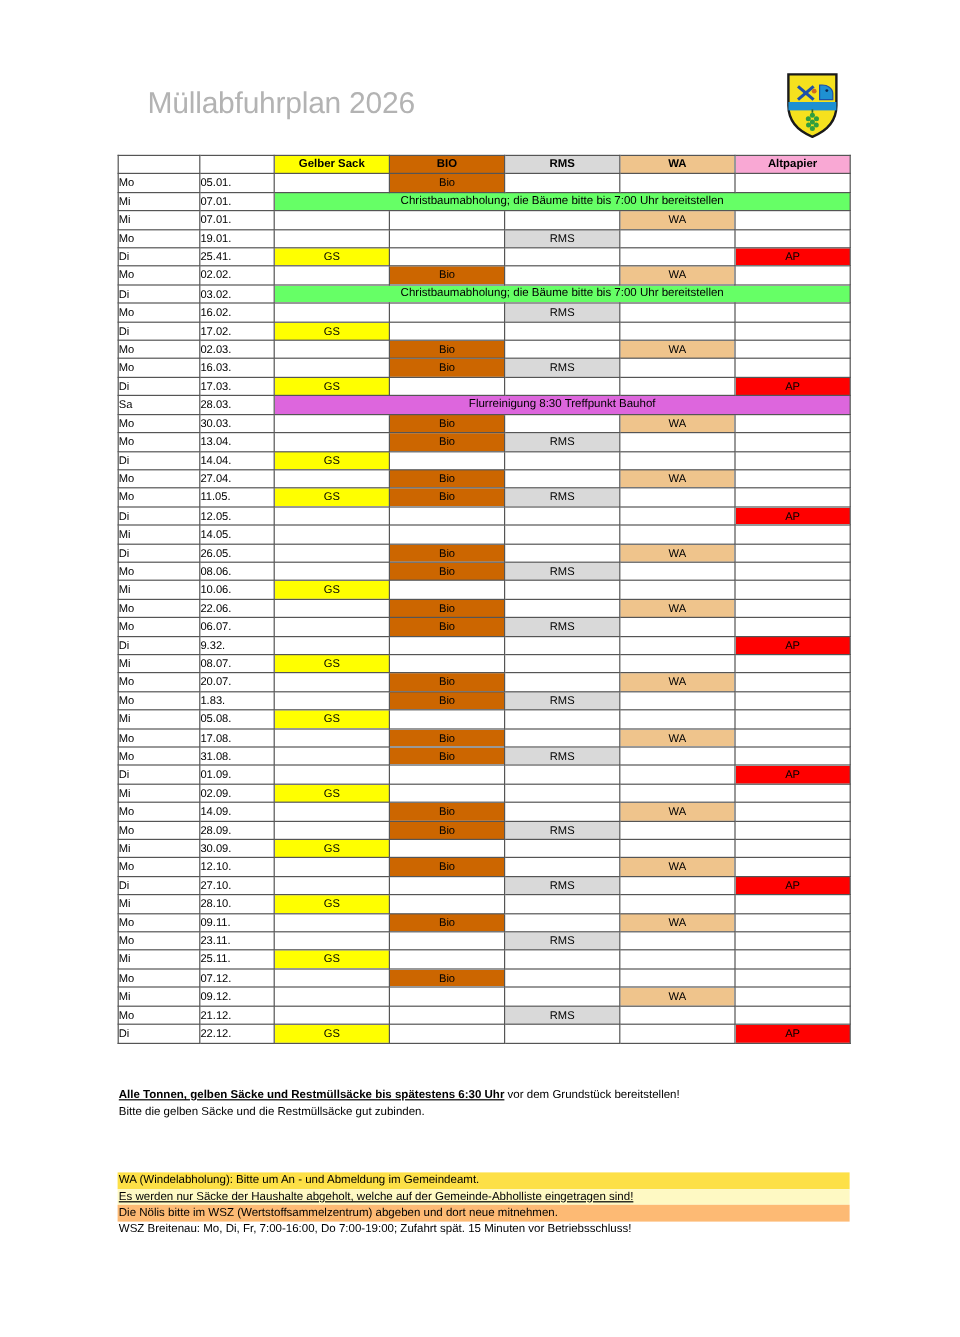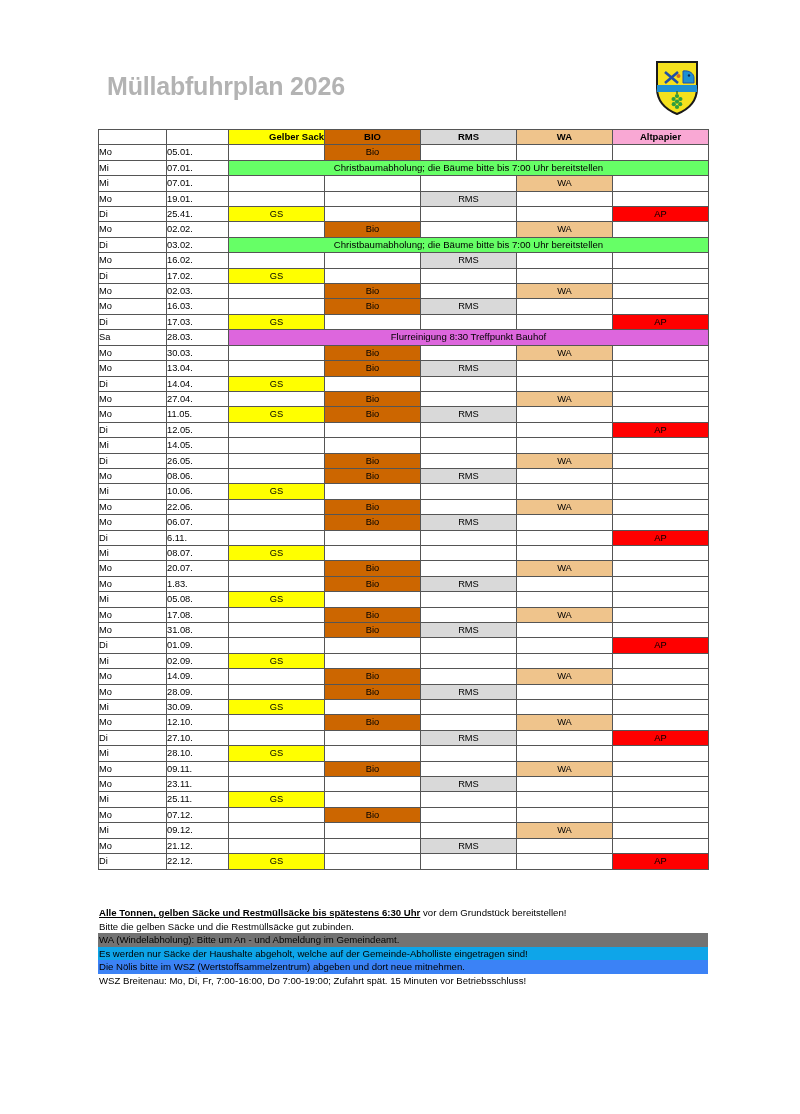--- a/index.html
+++ b/index.html
@@ -25,24 +25,24 @@
   
   .header {
     position: absolute;
     left: 98px;
     top: 60px;
     width: 610px;
     height: 62px;
   }
   .doc-title {
     position: absolute;
-    left: 9px;
+    left: 25px;
     top: 12px;
     font-size: 25px;
-    font-weight: bold;
+    font-weight: normal;
     color: #b3b3b3;
     letter-spacing: -0.2px;
     white-space: nowrap;
   }
   .crest {
     position: absolute;
     right: 8px;
     top: 0px;
     width: 46px;
     height: 56px;
@@ -134,21 +134,21 @@
       <col class="c-cat">
         <col class="c-cat">
         <col class="c-cat">
         <col class="c-cat">
         <col class="c-cat">
     </colgroup>
     <tbody id="sched-body">
         <tr class="hdr">
           <td class="cell-day blank"></td>
           <td class="cell-date blank"></td>
-          <td class="cell-cat" style="background: rgb(255, 255, 0); text-align: right;">Gelber Sack</td>
+          <td class="cell-cat" style="background: rgb(255, 255, 0);">Gelber Sack</td>
           <td class="cell-cat" style="background: rgb(204, 102, 0);">BIO</td>
           <td class="cell-cat" style="background: rgb(217, 217, 217);">RMS</td>
           <td class="cell-cat" style="background: rgb(239, 196, 140);">WA</td>
           <td class="cell-cat" style="background: #f9a8d4;">Altpapier</td>
         </tr>
         <tr>
           <td class="cell-day">Mo</td>
           <td class="cell-date">05.01.</td>
           <td class="cell-cat blank"></td>
           <td class="cell-cat" style="background: rgb(204, 102, 0);">Bio</td>
@@ -355,21 +355,21 @@
           <td class="cell-day">Mo</td>
           <td class="cell-date">06.07.</td>
           <td class="cell-cat blank"></td>
           <td class="cell-cat" style="background: rgb(204, 102, 0);">Bio</td>
           <td class="cell-cat" style="background: rgb(217, 217, 217);">RMS</td>
           <td class="cell-cat blank"></td>
           <td class="cell-cat blank"></td>
         </tr>
         <tr>
           <td class="cell-day">Di</td>
-          <td class="cell-date">6.11.</td>
+          <td class="cell-date">9.32.</td>
           <td class="cell-cat blank"></td>
           <td class="cell-cat blank"></td>
           <td class="cell-cat blank"></td>
           <td class="cell-cat blank"></td>
           <td class="cell-cat" style="background: rgb(255, 0, 0);">AP</td>
         </tr>
         <tr>
           <td class="cell-day">Mi</td>
           <td class="cell-date">08.07.</td>
           <td class="cell-cat" style="background: rgb(255, 255, 0);">GS</td>
@@ -557,19 +557,19 @@
           <td class="cell-cat blank"></td>
           <td class="cell-cat blank"></td>
           <td class="cell-cat" style="background: rgb(255, 0, 0);">AP</td>
         </tr>
       </tbody>
   </table>
 
   <div class="notes" id="notes-block">
       <div class="n-line bold-lead"><b>Alle Tonnen, gelben Säcke und Restmüllsäcke bis spätestens 6:30 Uhr</b><span> vor dem Grundstück bereitstellen!</span></div>
       <div class="n-line">Bitte die gelben Säcke und die Restmüllsäcke gut zubinden.</div>
-      <div class="n-line" style="background: #737373;">WA  (Windelabholung): Bitte um An - und Abmeldung im Gemeindeamt.</div>
-      <div class="n-line" style="background: #0ea5e9;">Es werden nur Säcke der Haushalte abgeholt, welche auf der Gemeinde-Abholliste eingetragen sind!</div>
-      <div class="n-line" style="background: #3b82f6;">Die Nölis bitte im WSZ (Wertstoffsammelzentrum) abgeben und dort neue mitnehmen.</div>
+      <div class="n-line" style="background: #fde047; margin-top: 44px;">WA  (Windelabholung): Bitte um An - und Abmeldung im Gemeindeamt.</div>
+      <div class="n-line" style="background: #fef9c3; text-decoration: underline;">Es werden nur Säcke der Haushalte abgeholt, welche auf der Gemeinde-Abholliste eingetragen sind!</div>
+      <div class="n-line" style="background: #fdba74;">Die Nölis bitte im WSZ (Wertstoffsammelzentrum) abgeben und dort neue mitnehmen.</div>
       <div class="n-line">WSZ Breitenau: Mo, Di, Fr, 7:00-16:00, Do 7:00-19:00; Zufahrt spät. 15 Minuten vor Betriebsschluss!</div>
     </div>
 
 </div>
 
 </body></html>

